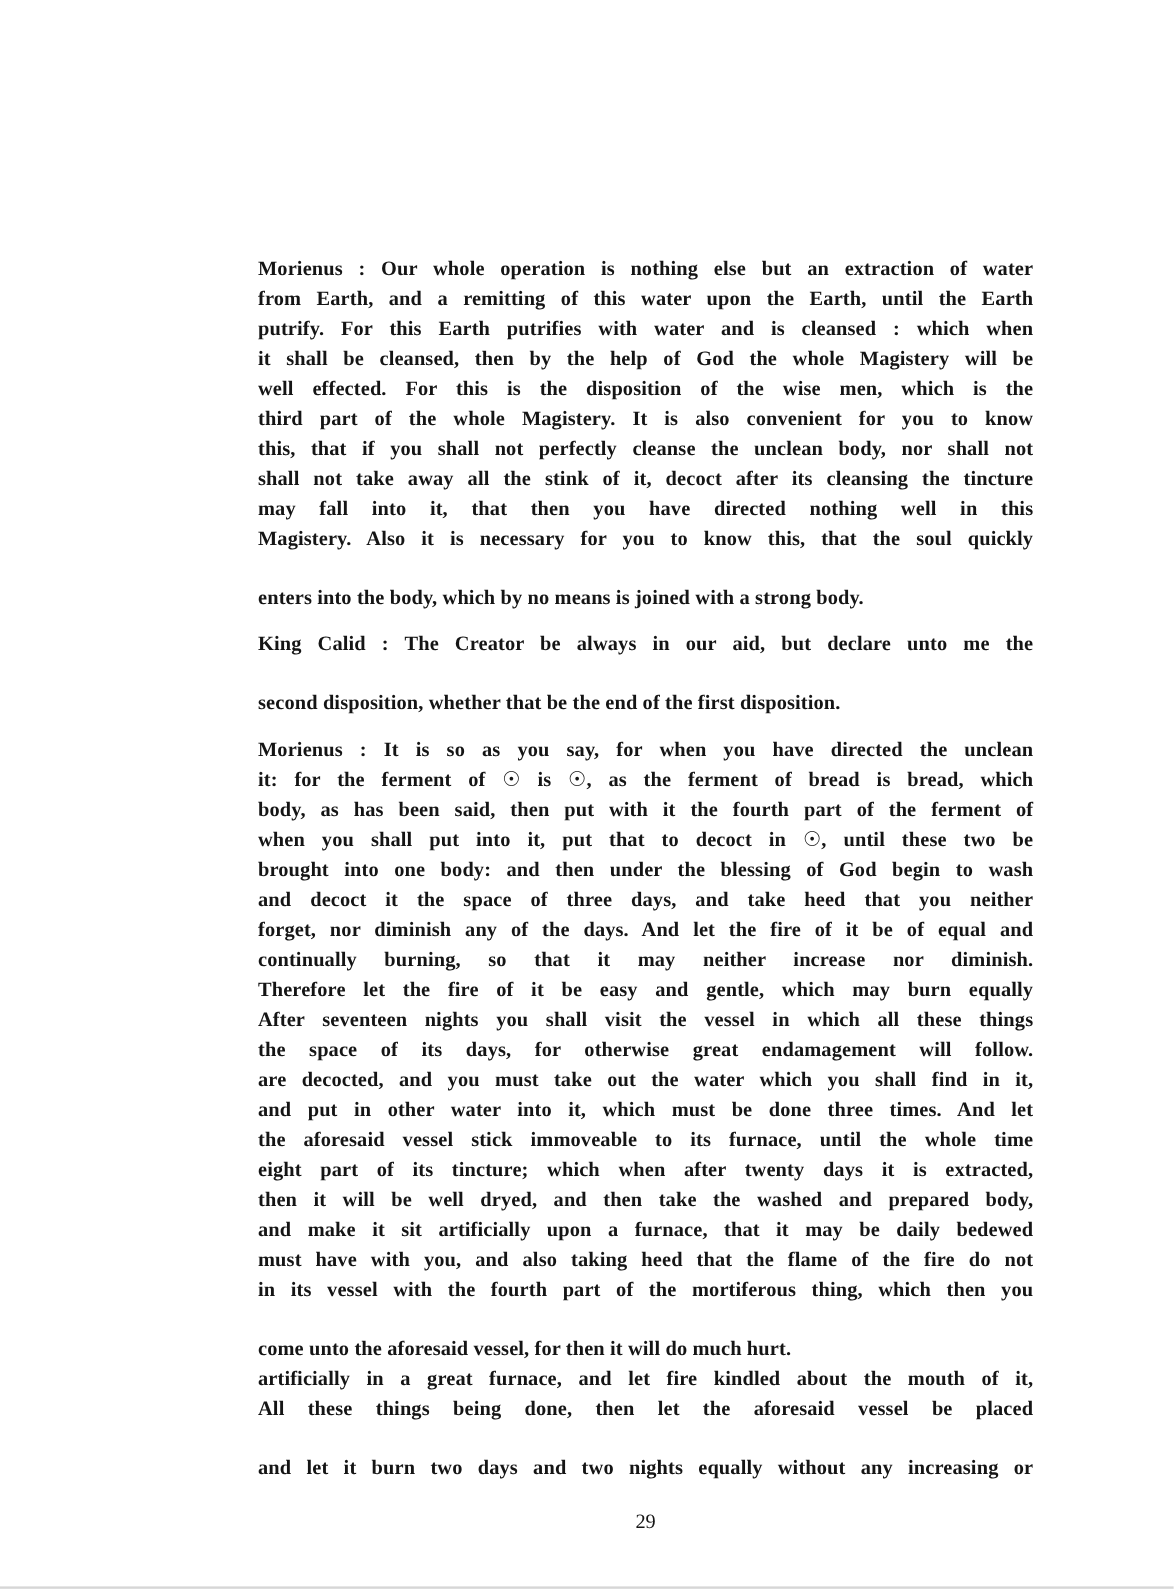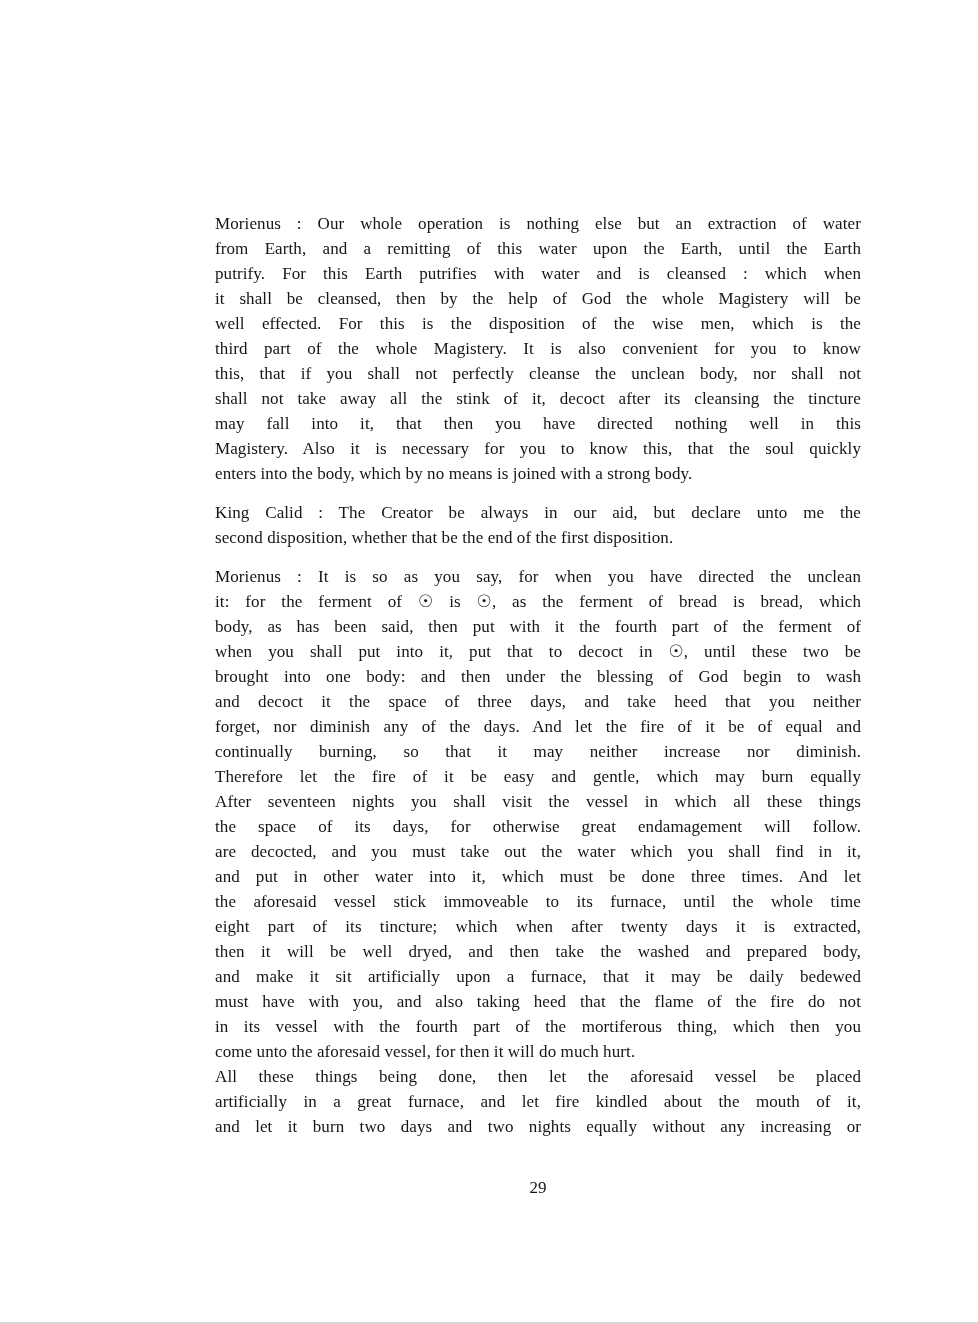--- a/index.html
+++ b/index.html
@@ -33,29 +33,31 @@
   .para.flush {
     margin-top: 0;
   }
   .line {
     font-size: 17px;
     line-height: 25px;
     text-align: justify;
     text-align-last: justify;
     white-space: normal;
     letter-spacing: 0.1px;
+    font-weight: bold;
   }
   .line.last {
     text-align-last: left;
+    margin-top: 24px;
   }
   .line.last.justified {
     text-align-last: justify;
   }
   .page-number {
-    margin-top: 36px;
+    margin-top: 20px;
     text-align: center;
     font-size: 17px;
     line-height: 25px;
   }
   .scan-edge-bottom {
     position: absolute;
     left: 0;
     bottom: 0;
     width: 100%;
     height: 2px;
@@ -100,20 +102,20 @@
         <div class="line">and put in other water into it, which must be done three times. And let</div>
         <div class="line">the aforesaid vessel stick immoveable to its furnace, until the whole time</div>
         <div class="line">eight part of its tincture; which when after twenty days it is extracted,</div>
         <div class="line">then it will be well dryed, and then take the washed and prepared body,</div>
         <div class="line">and make it sit artificially upon a furnace, that it may be daily bedewed</div>
         <div class="line">must have with you, and also taking heed that the flame of the fire do not</div>
         <div class="line">in its vessel with the fourth part of the mortiferous thing, which then you</div>
         <div class="line last">come unto the aforesaid vessel, for then it will do much hurt.</div>
       </div>
       <div class="para flush">
+        <div class="line">artificially in a great furnace, and let fire kindled about the mouth of it,</div>
         <div class="line">All these things being done, then let the aforesaid vessel be placed</div>
-        <div class="line">artificially in a great furnace, and let fire kindled about the mouth of it,</div>
         <div class="line last justified">and let it burn two days and two nights equally without any increasing or</div>
       </div>
       <div class="page-number">29</div>
   </div>
   <div class="scan-edge-bottom"></div>
 </div>
 
 </body></html>

